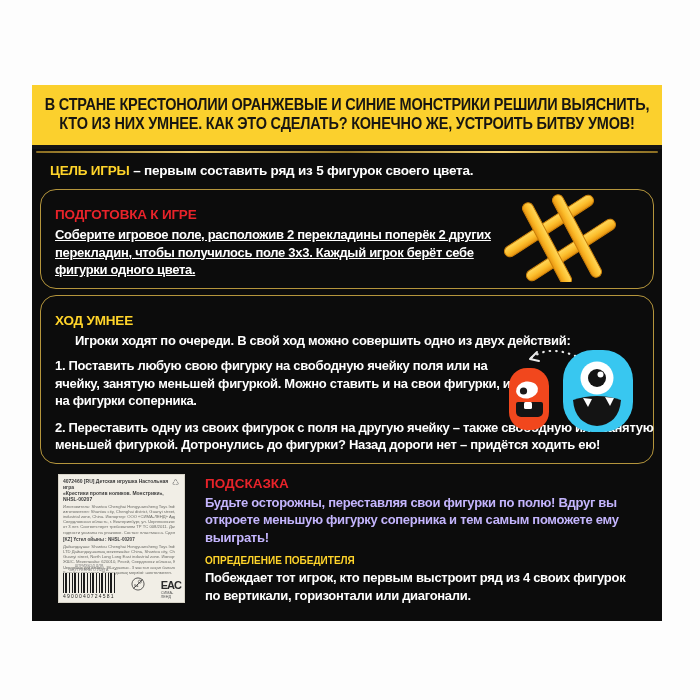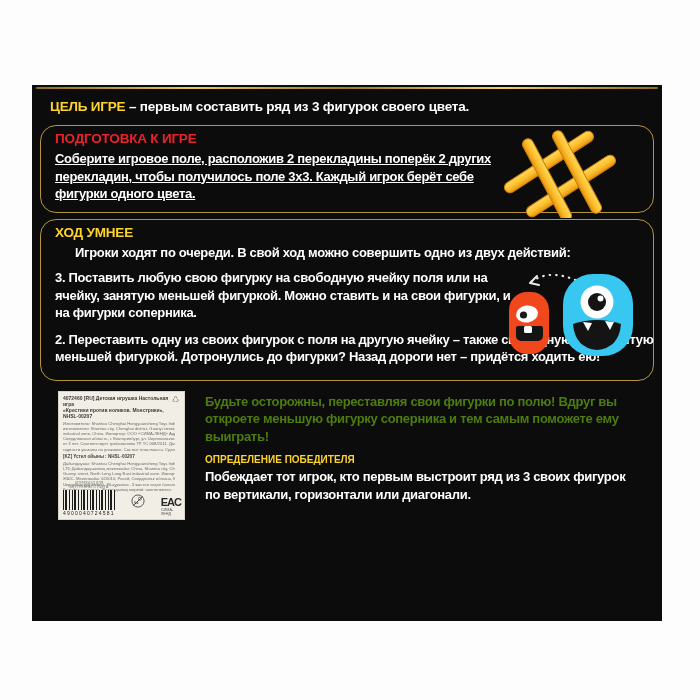--- a/index.html
+++ b/index.html
@@ -16,21 +16,21 @@
   .gold-rule { height:2px; margin:2px 4px 0 4px;
                background:linear-gradient(90deg,#8a6d22,#e7c765,#9a7c2c,#f0d070,#8a6d22); border-radius:2px; }
 
   
   .goal-row { padding:10px 18px 8px 18px; font-size:13.5px; font-weight:700; color:#fff; letter-spacing:-0.2px; }
   .h-yellow { color:#ffd42a; font-weight:800; }
   .h-red    { color:#e8232a; font-weight:800; }
 
   
   .panel { position:relative; margin:3px 8px 6px 8px; border:1.5px solid #b4953c; border-radius:16px;
-           padding:5px 14px 9px 14px; }
+           padding:17px 14px 9px 14px; }
   .panel .heading { font-size:13.5px; margin-bottom:4px; letter-spacing:-0.2px; }
   .body-text { color:#ffffff; font-weight:700; font-size:13px; line-height:17.5px; letter-spacing:-0.3px; }
 
   .prep-panel { min-height:86px; }
   .prep-text { width:445px;text-decoration:underline; }
   .grid-art { position:absolute; right:16px; top:4px; }
 
   .turns-panel { min-height:162px; }
   .turns-intro { margin-bottom:8px;margin-left:20px; }
   .action1 { width:458px; margin-bottom:9px; }
@@ -50,34 +50,38 @@
   .barcode-top-text { font-size:3.6px; color:#777; text-align:center; line-height:4px; }
   .barcode { height:20px; margin-top:1px;
              background:repeating-linear-gradient(90deg,#1b1b1b 0 1px,#f1eee6 1px 2px,#1b1b1b 2px 4px,#f1eee6 4px 6px,#1b1b1b 6px 7px,#f1eee6 7px 9px); }
   .barcode-digits { font-size:5px; letter-spacing:1.2px; color:#222; text-align:center; line-height:6px; }
   .eac-col { display:flex; flex-direction:column; align-items:center; justify-content:flex-end; }
   .eac-text { font-size:11px; font-weight:800; color:#2b2b2b; letter-spacing:-1px; line-height:10px; }
   .brand-text { font-size:3.8px; color:#555; line-height:4px; margin-top:1px; }
 
   .rules-right { flex:1; padding-top:2px; }
   .hint-heading { font-size:13.5px; margin-bottom:3px; }
-  .hint-text { color:#4d7c0f; font-weight:700; font-size:13px; line-height:17.5px; letter-spacing:-0.3px; width:452px; }
+  .hint-text { color:#c4b5fd; font-weight:700; font-size:13px; line-height:17.5px; letter-spacing:-0.3px; width:452px; }
   .winner-heading { font-size:10px; margin:9px 0 3px 0; }
   .winner-text { width:430px; }
 </style>
 </head>
 <body>
 
 <div class="scene">
   <div class="box">
 
+    <div class="banner">
+      <div class="bline">В СТРАНЕ КРЕСТОНОЛИИ ОРАНЖЕВЫЕ И СИНИЕ МОНСТРИКИ РЕШИЛИ ВЫЯСНИТЬ,</div>
+      <div class="bline">КТО ИЗ НИХ УМНЕЕ. КАК ЭТО СДЕЛАТЬ? КОНЕЧНО ЖЕ, УСТРОИТЬ БИТВУ УМОВ!</div>
+    </div>
     <div class="gold-rule"></div>
 
     <div class="goal-row">
-      <span class="h-yellow">ЦЕЛЬ ИГРЕ</span><span> – первым составить ряд из 3 фигурок своего цвета.</span>
+      <span class="h-yellow">ЦЕЛЬ ИГРЫ</span><span> – первым составить ряд из 5 фигурок своего цвета.</span>
     </div>
 
     <div class="panel prep-panel">
       <div class="heading h-red">ПОДГОТОВКА К ИГРЕ</div>
       <div class="body-text prep-text">Соберите игровое поле, расположив 2 перекладины поперёк 2 других перекладин, чтобы получилось поле 3х3. Каждый игрок берёт себе фигурки одного цвета.</div>
       <svg class="grid-art" width="152" height="88" viewBox="0 0 152 88">
         <defs>
           <linearGradient id="stick" x1="0" y1="0" x2="0" y2="1">
             <stop offset="0" stop-color="#ffd95e"></stop>
               <stop offset="0.55" stop-color="#fcbe2c"></stop>
@@ -95,21 +99,21 @@
           </g>
         <g transform="translate(92,42) rotate(62)">
             <rect x="-46" y="-5.5" width="92" height="11" rx="5.5" fill="url(#stick)" stroke="#c97f09" stroke-width="1"></rect>
           </g>
       </svg>
     </div>
 
     <div class="panel turns-panel">
       <div class="heading h-yellow">ХОД УМНЕЕ</div>
       <div class="body-text turns-intro">Игроки ходят по очереди. В свой ход можно совершить одно из двух  действий:</div>
-      <div class="body-text action1">3. Поставить любую свою фигурку на свободную ячейку поля или на ячейку, занятую меньшей фигуркой. Можно ставить и на свои фигурки, и на фигурки соперника.</div>
+      <div class="body-text action1">1. Поставить любую свою фигурку на свободную ячейку поля или на ячейку, занятую меньшей фигуркой. Можно ставить и на свои фигурки, и на фигурки соперника.</div>
       <div class="body-text action2">2. Переставить одну из своих фигурок с поля на другую ячейку – также свободную или занятую меньшей фигуркой. Дотронулись до фигурки? Назад дороги нет – придётся ходить ею!</div>
       <svg class="monsters-art" width="150" height="92" viewBox="0 0 150 92">
 
         <g>
           <path d="M 96 20 Q 62 0 40 16" fill="none" stroke="#e9e9e9" stroke-width="2.2" stroke-dasharray="0.5 6" stroke-linecap="round"></path>
           <path d="M 46 10 L 39 17 L 48 19" fill="none" stroke="#e9e9e9" stroke-width="2" stroke-linecap="round" stroke-linejoin="round"></path>
         </g>
 
         <g>
           <rect x="18" y="26" width="40" height="62" rx="18" fill="#f1471d"></rect>
@@ -165,20 +169,21 @@
             <text x="7" y="22" font-size="6" font-weight="bold" fill="#2b2b2b" font-family="Liberation Sans, sans-serif">0-3</text>
           </svg>
           <div class="eac-col">
             <div class="eac-text">EAC</div>
             <div class="brand-text">СИМА-ЛЕНД</div>
           </div>
         </div>
       </div>
 
       <div class="rules-right">
+        <div class="hint-heading h-red">ПОДСКАЗКА</div>
         <div class="hint-text">Будьте осторожны, переставляя свои фигурки по полю! Вдруг вы откроете меньшую фигурку соперника и тем самым поможете ему выиграть!</div>
         <div class="winner-heading h-yellow">ОПРЕДЕЛЕНИЕ ПОБЕДИТЕЛЯ</div>
-        <div class="body-text winner-text">Побеждает тот игрок, кто первым выстроит ряд из 3 своих фигурок по вертикали, горизонтали или диагонали.</div>
+        <div class="body-text winner-text">Побеждает тот игрок, кто первым выстроит ряд из 4 своих фигурок по вертикали, горизонтали или диагонали.</div>
       </div>
     </div>
 
   </div>
 </div>
 
 </body></html>

